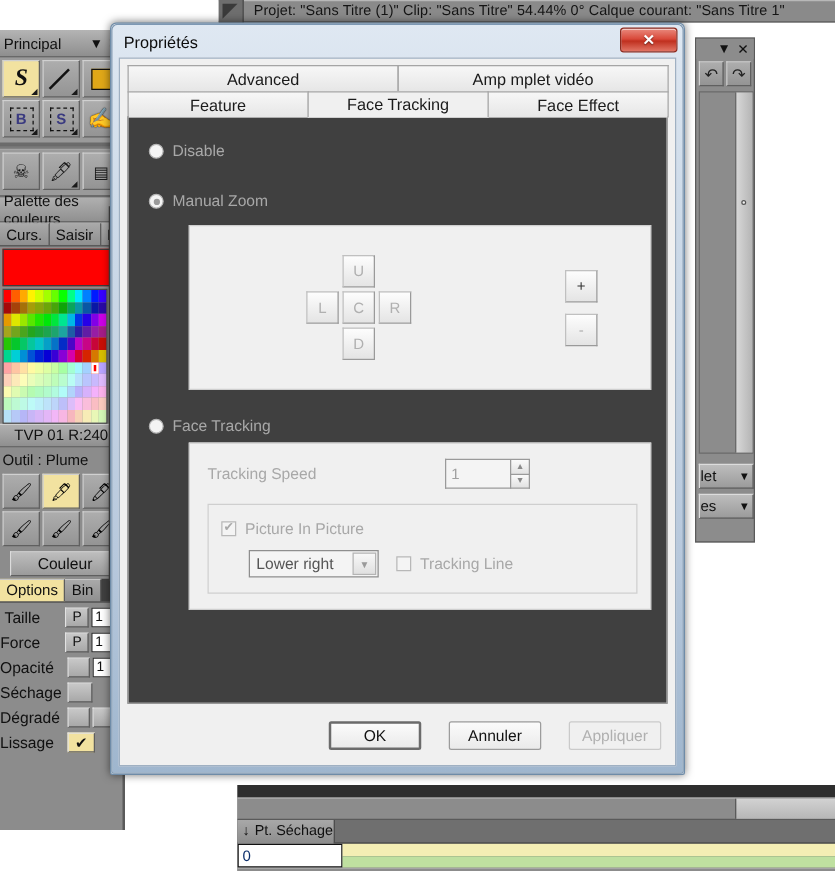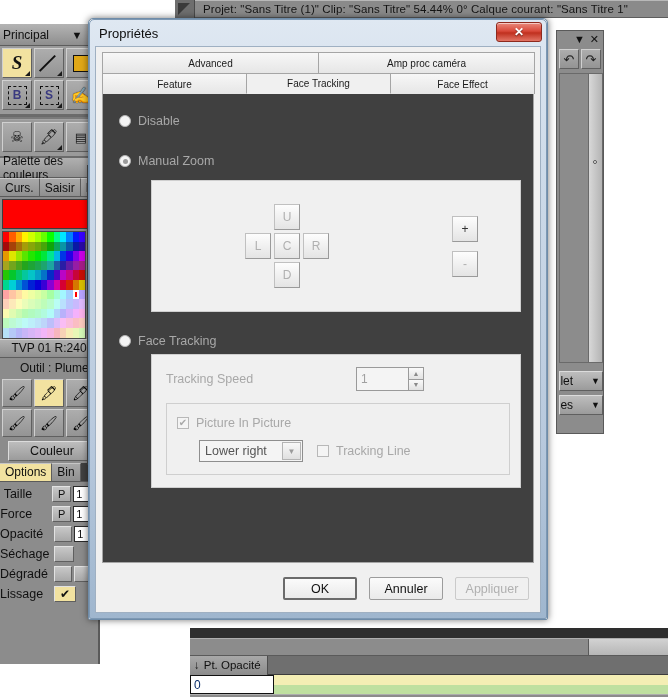--- a/index.html
+++ b/index.html
@@ -96,21 +96,21 @@
   .color-wrap{display:flex;margin:0 2px}
   .color-grid{display:grid;grid-template-columns:repeat(13,1fr);width:86px;border:1px solid #4a4a4a}
   .color-grid div{height:9.6px}
   .color-grid div.sel{outline:2px solid #ffffff;outline-offset:-2px;z-index:3;position:relative}
   .color-strip{width:8px;margin-left:2px;border:1px solid #4a4a4a;
     background:linear-gradient(#ff0000,#ffff00,#00ff00,#00ffff,#0000ff,#ff00ff,#ff0000)}
 
   .tvp-label{height:19px;display:flex;align-items:center;justify-content:center;
     font-size:12px;color:#101010;background:linear-gradient(#b0b0b0,#8f8f8f);
     border-top:1px solid #cfcfcf;border-bottom:1px solid #5d5d5d}
-  .outil-label{height:20px;display:flex;align-items:center;padding-left:20px;
+  .outil-label{height:20px;display:flex;align-items:center;padding-left:2px;
     font-size:12px;color:#101010;background:#8c8c8c}
 
   .brush-row{display:flex;gap:2px;padding:1px 2px}
   .brush-btn{width:30px;height:28px;background:linear-gradient(#adadad,#949494);
     border-top:1px solid #d0d0d0;border-left:1px solid #d0d0d0;
     border-right:1px solid #606060;border-bottom:1px solid #606060;
     display:flex;align-items:center;justify-content:center;font-size:14px;position:relative}
   .brush-btn.sel{background:#f2e2a0}
 
   .couleur-btn{margin:3px 2px 2px 8px;height:20px;background:linear-gradient(#bdbdbd,#9b9b9b);
@@ -210,21 +210,21 @@
   .dlg-body{
     position:absolute;left:5px;right:5px;top:26px;bottom:5px;
     background:#f0f0f0;border:1px solid #9fb0c2;
   }
 
   
   .tabs{padding:5px 6px 0 6px}
   .tab-line{display:flex;position:relative;z-index:2}
   .tab{
     flex:1;height:21px;display:flex;align-items:center;justify-content:center;
-    font-size:10px;color:#1a1a1a;
+    font-size:13px;color:#1a1a1a;
     background:linear-gradient(#f7f7f7,#e6e6e6);
     border:1px solid #a5a5a5;border-bottom:none;
     margin-right:-1px;
   }
   .tab.active{background:#f0f0f0;border-bottom:1px solid #f0f0f0;position:relative;z-index:3}
   .tab-line.row2 .tab{border-top:1px solid #a5a5a5}
   .tab-content{
     margin:0 6px 6px 6px;border:1px solid #a5a5a5;background:#404040;
     height:470px;position:relative;top:-1px;padding:12px;
   }
@@ -272,21 +272,21 @@
   .chk-row{display:flex;align-items:center;gap:7px}
   .chk{width:12px;height:12px;border:1px solid #b8b8b8;background:#f4f4f4;flex:none;
     display:flex;align-items:center;justify-content:center;font-size:10px;color:#a8a8a8;line-height:1}
   .pip-row2{display:flex;align-items:center;gap:14px;margin:10px 0 0 22px}
   .combo{width:104px;height:22px;background:#f4f4f4;border:1px solid #8e8e8e;
     display:flex;align-items:center;font-size:12.5px;color:#555;padding-left:5px;position:relative}
   .combo .arrowbox{position:absolute;right:1px;top:1px;bottom:1px;width:19px;
     background:linear-gradient(#f8f8f8,#e0e0e0);border:1px solid #b4b4b4;
     display:flex;align-items:center;justify-content:center;font-size:8px;color:#9a9a9a}
 
-  .dlg-buttons{position:absolute;right:11px;bottom:12px;display:flex;gap:12px}
+  .dlg-buttons{position:absolute;right:11px;bottom:12px;display:flex;gap:22px}
   .dbtn{
     width:74px;height:23px;display:flex;align-items:center;justify-content:center;
     font-size:12.5px;color:#111;
     background:linear-gradient(#fbfbfb,#eaeaea);
     border:1px solid #9c9c9c;border-radius:2px;
   }
   .dbtn.primary{border:2px solid #6b6b6b}
   .dbtn.disabled{color:#b0b0b0;background:#f0f0f0;border-color:#cacaca}
 </style>
 </head>
@@ -605,21 +605,21 @@
 
   <div class="timeline">
     <div class="tl-darkrow"></div>
     <div class="tl-grayrow">
       <span class="spacer"></span>
         <span class="light"></span>
     </div>
     <div class="tl-header">
       <div class="tl-ptlabel">
         <span>↓</span>
-        <span>Pt. Opacité</span>
+        <span>Pt. Séchage</span>
       </div>
     </div>
     <div class="tl-bars">
       <div class="tl-field">0</div>
       <div style="flex:1;display:flex;flex-direction:column">
         <div class="tl-yellow"></div>
         <div class="tl-green"></div>
       </div>
     </div>
     <div class="tl-bottom"></div>
@@ -630,21 +630,21 @@
       <div class="dlg-titlebar">
         <span class="dlg-title">Propriétés</span>
         <div class="dlg-close">✕</div>
       </div>
 
       <div class="dlg-body">
 
         <div class="tabs">
           <div class="tab-line row1">
             <div class="tab">Advanced</div>
-            <div class="tab">Amp proc caméra</div>
+            <div class="tab">Amp mplet vidéo</div>
           </div>
           <div class="tab-line row2">
             <div class="tab">Feature</div>
             <div class="tab active">Face Tracking</div>
             <div class="tab">Face Effect</div>
           </div>
         </div>
 
         <div class="tab-content">
 

